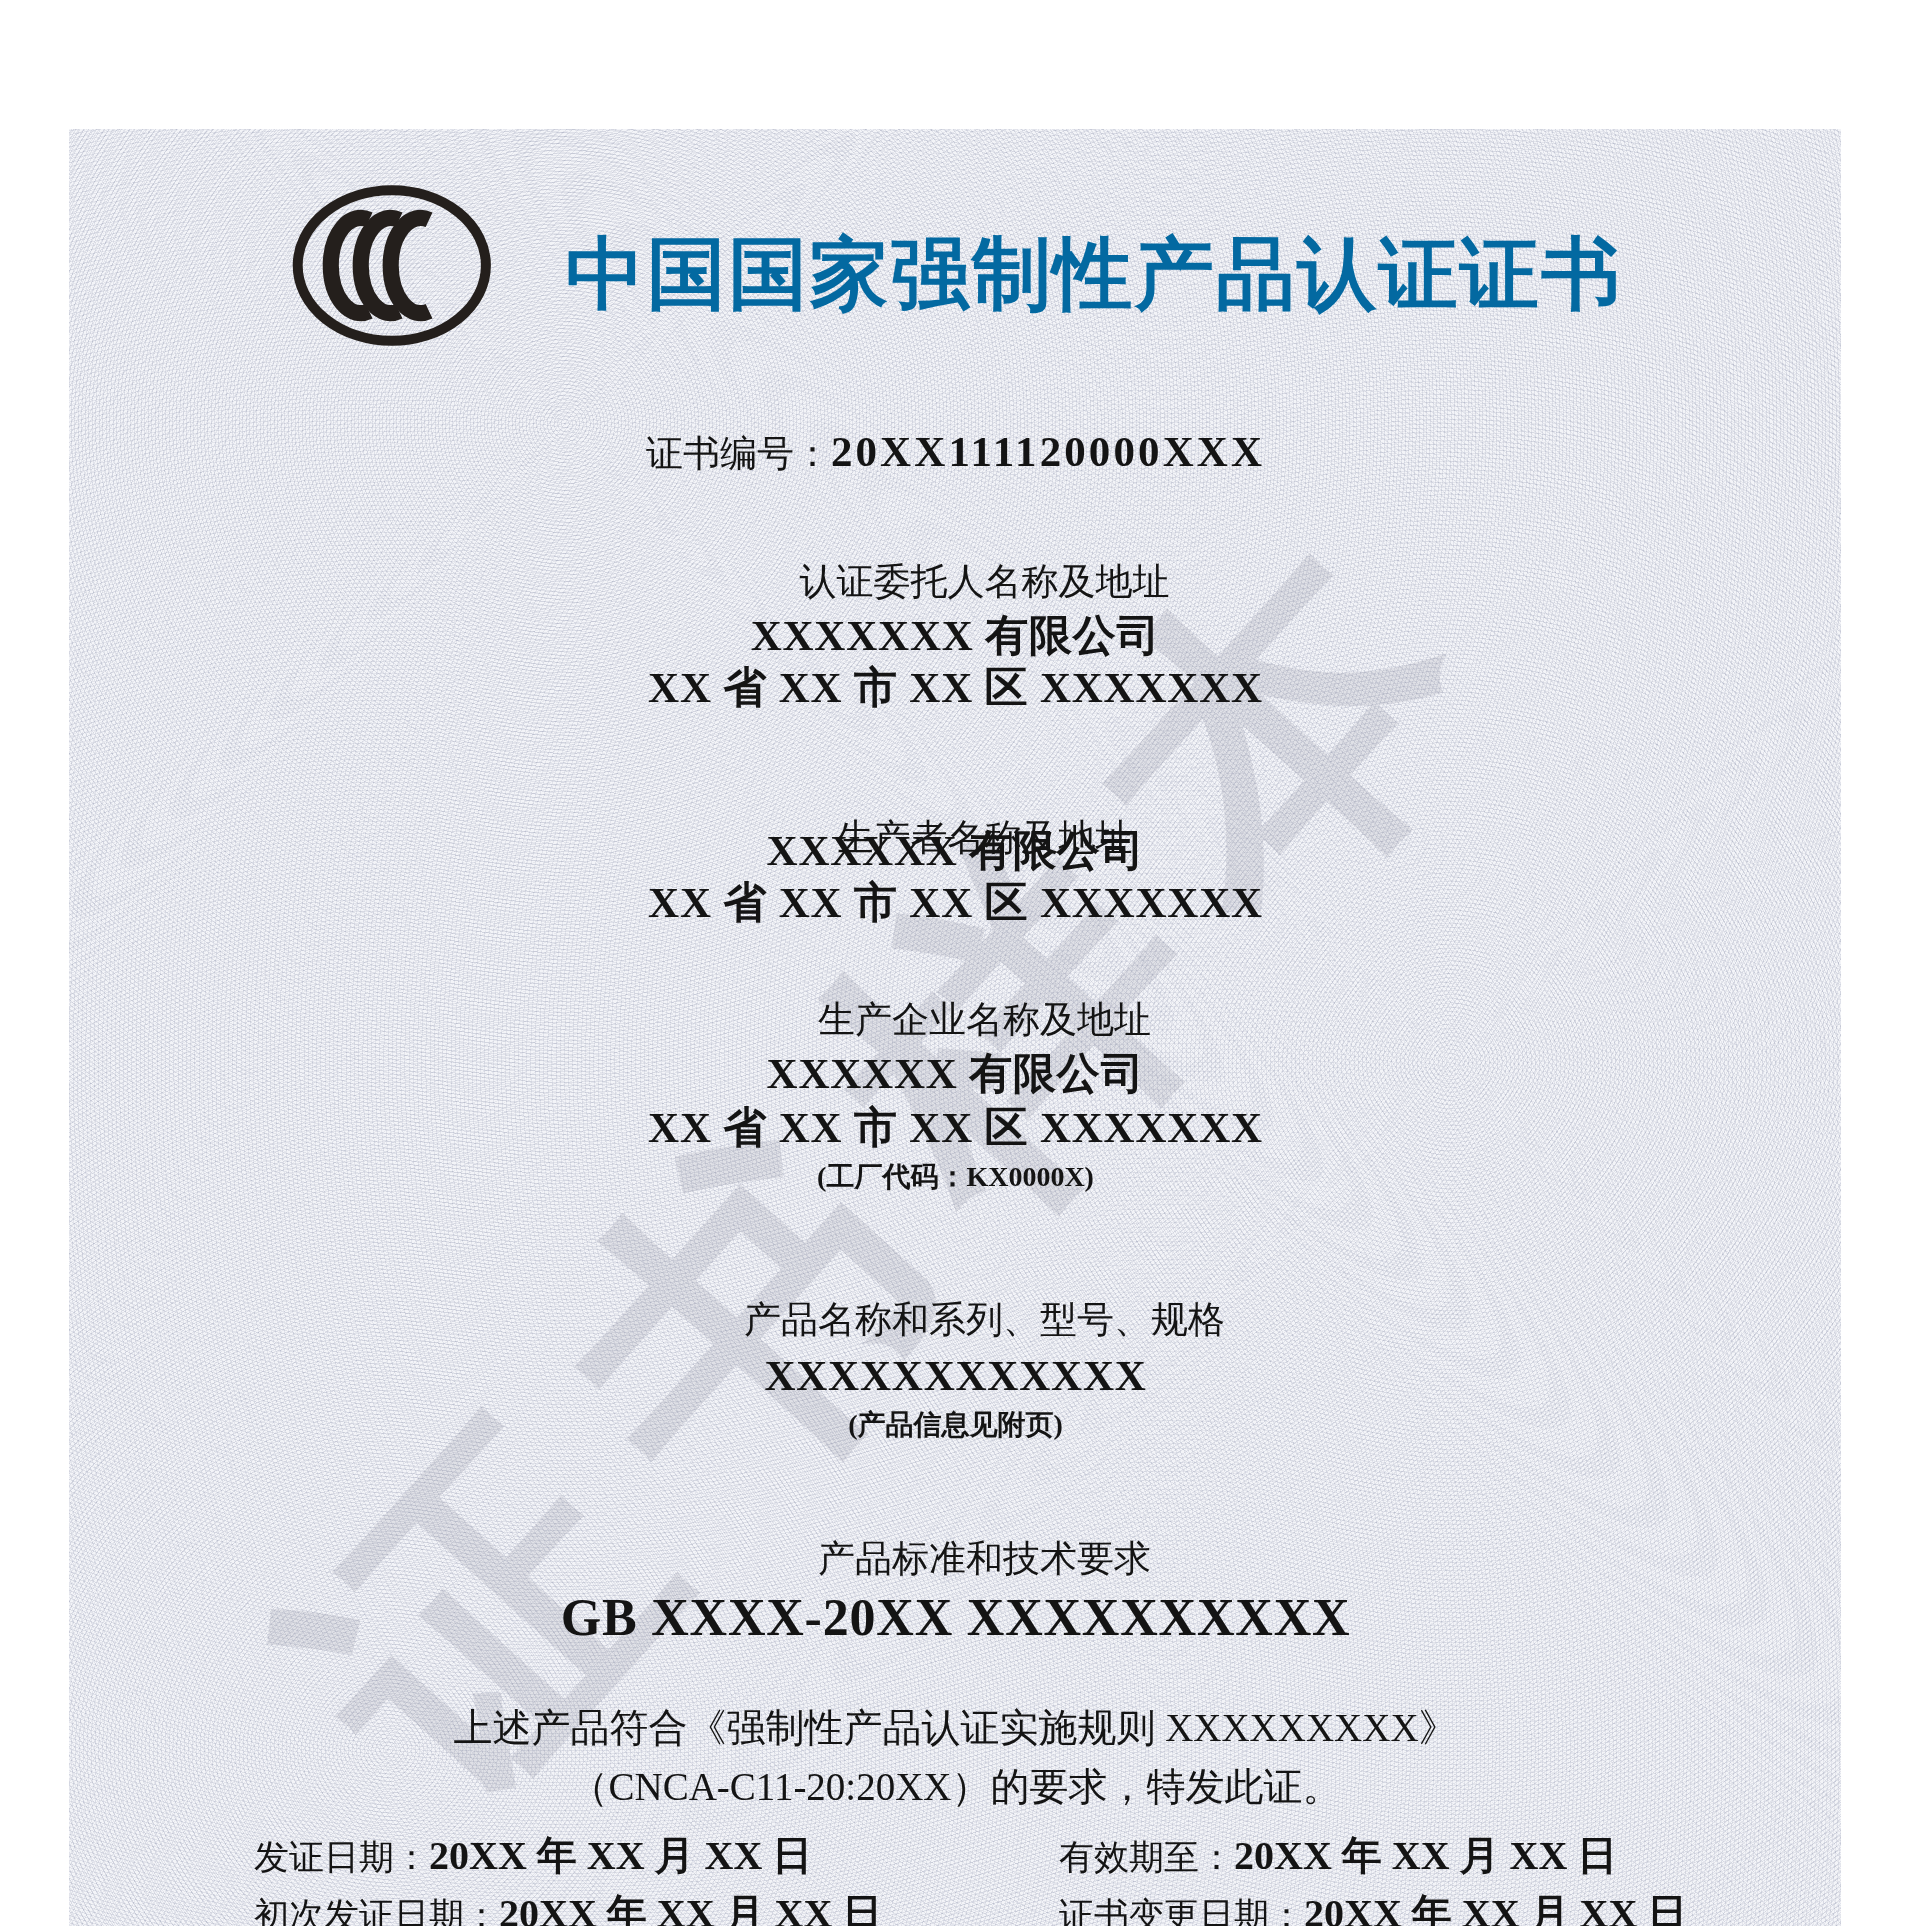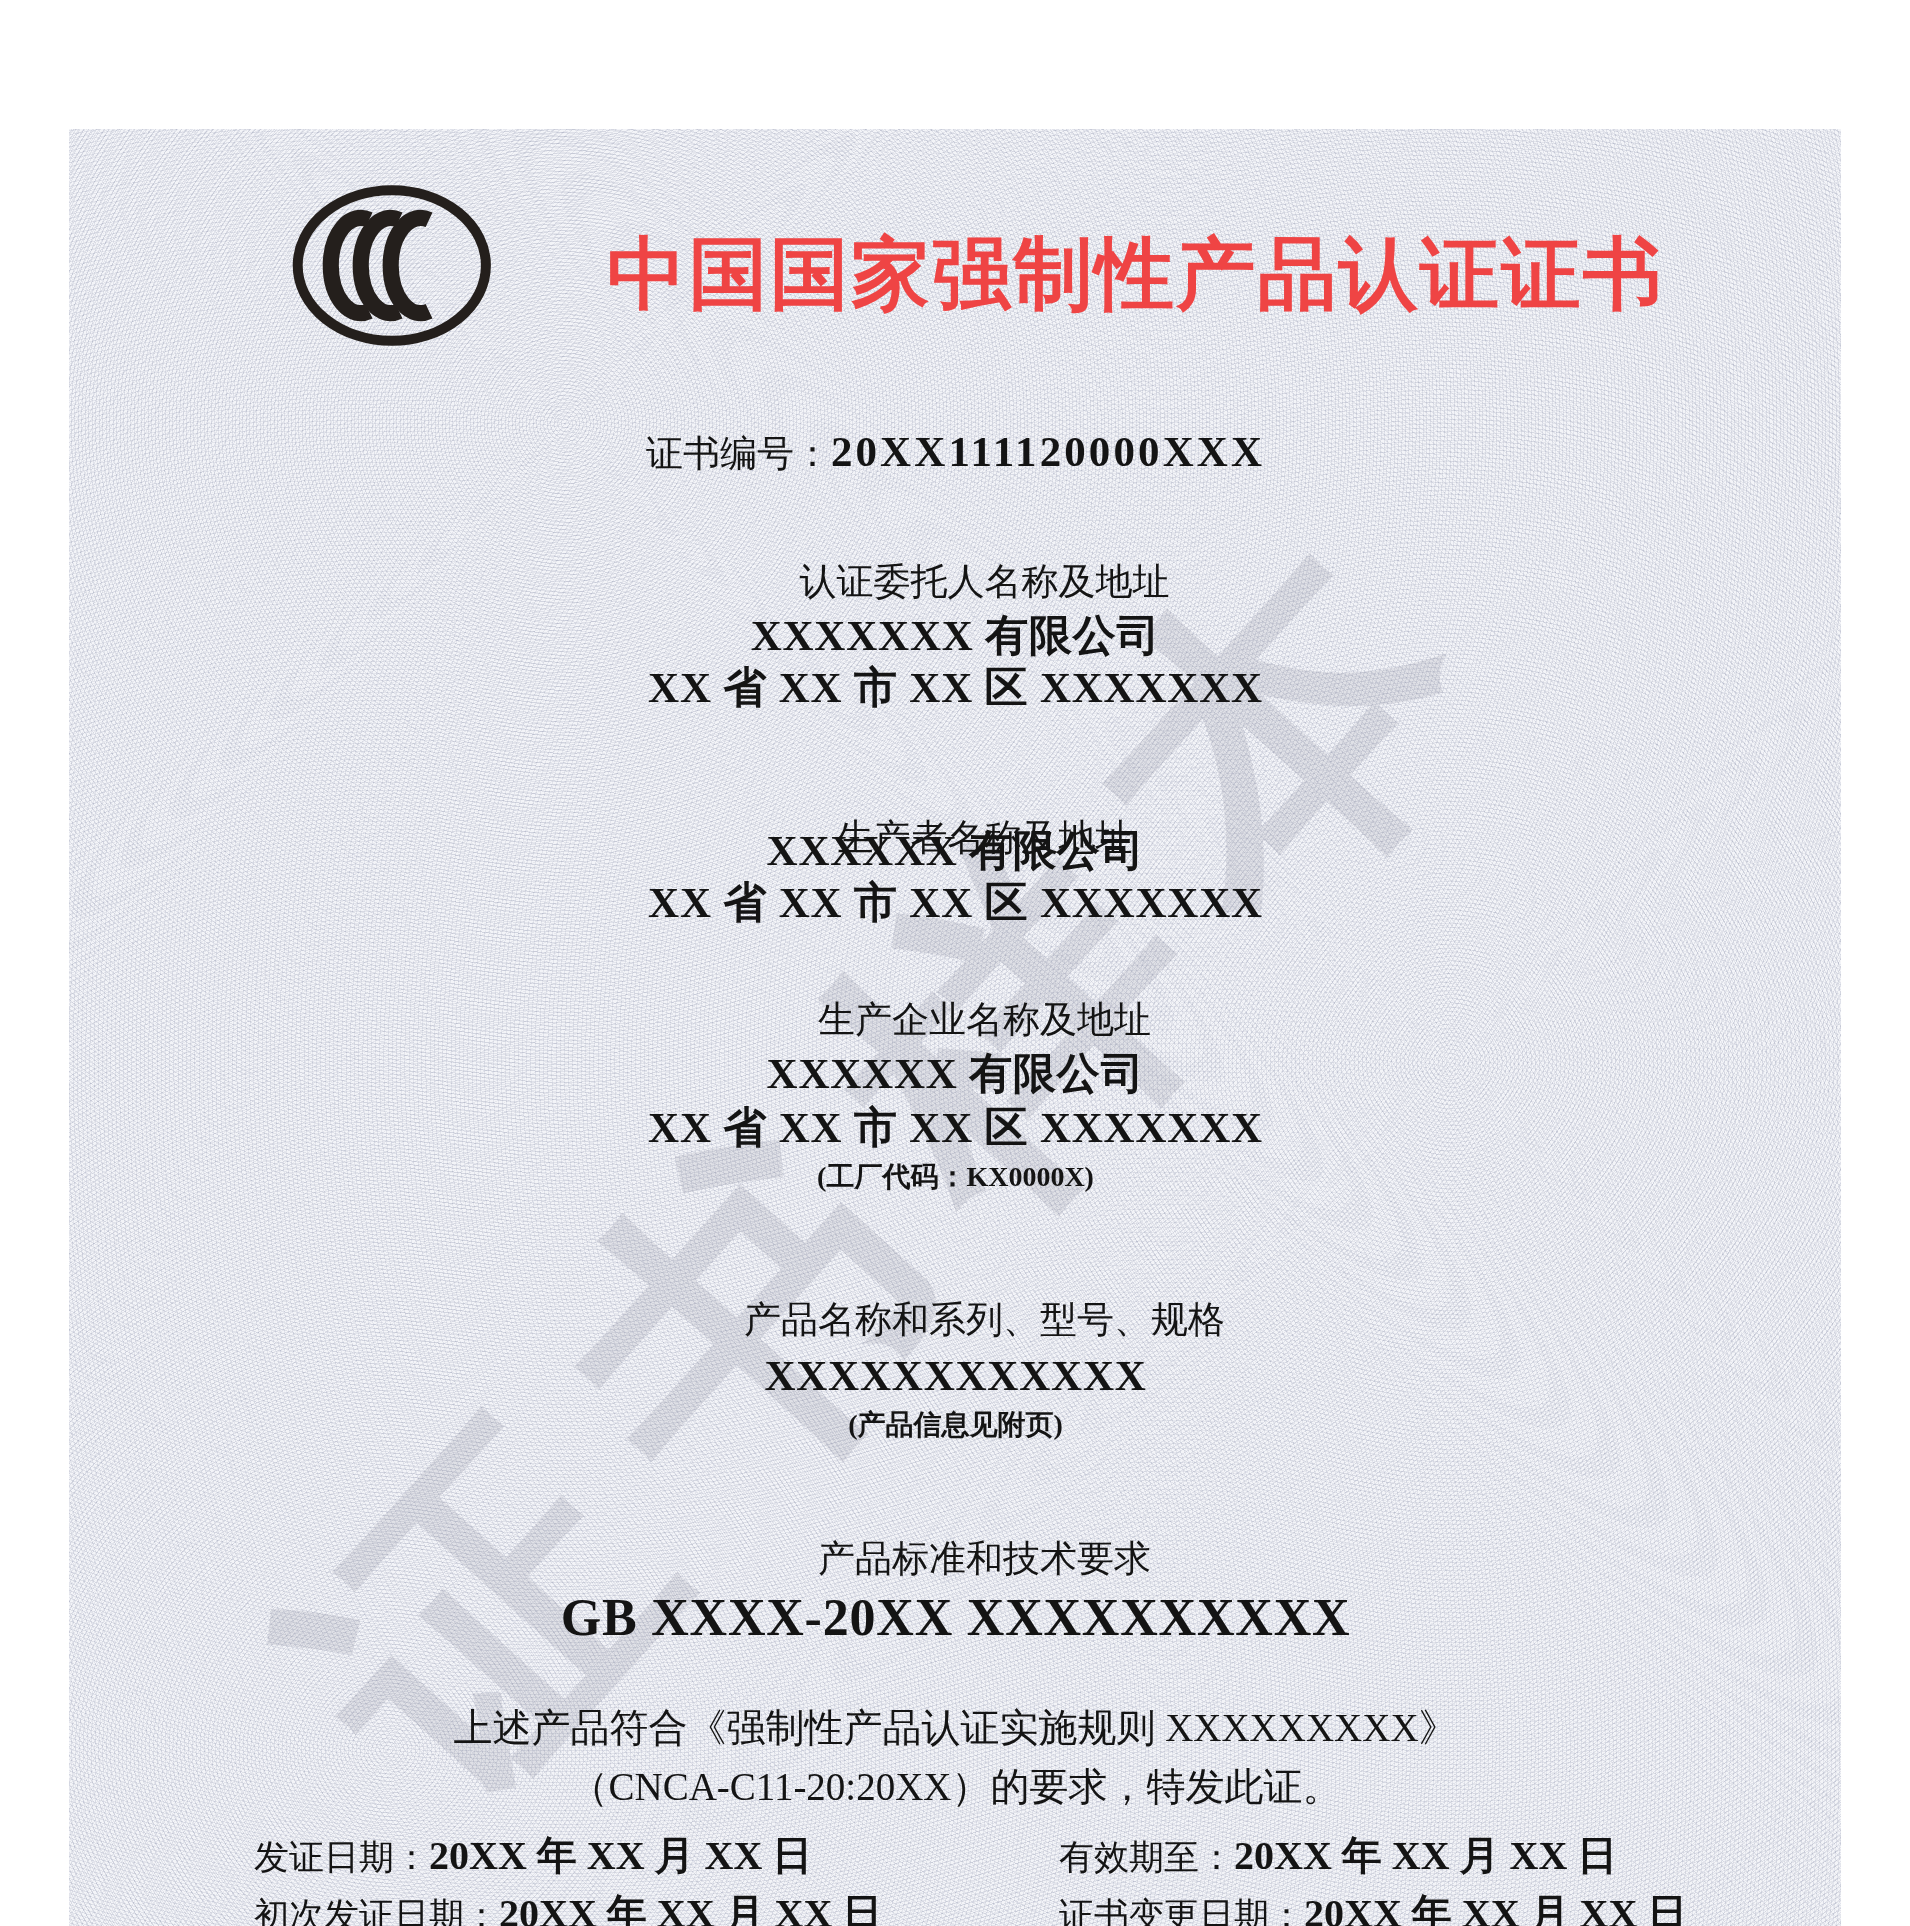--- a/index.html
+++ b/index.html
@@ -26,23 +26,23 @@
     position:absolute;left:836px;top:1027px;
     transform:translate(-50%,-50%) rotate(-48deg);
     font-size:339px;letter-spacing:58px;white-space:nowrap;
     color:rgba(122,125,140,0.17);
     font-weight:bold;
   }
   .abs{position:absolute;left:0;width:1911px;text-align:center;line-height:1.15;}
   
   .ccc-logo{position:absolute;left:287px;top:181px;width:210px;height:169px;}
   .title{
-    position:absolute;left:524px;top:222px;width:1140px;text-align:right;
+    position:absolute;left:524px;top:222px;width:1140px;text-align:center;
     font-family:"DejaVu Sans","Liberation Sans",sans-serif;
-    font-weight:bold;font-size:79px;letter-spacing:2.3px;color:#ef4444;
+    font-weight:bold;font-size:79px;letter-spacing:2.3px;color:#0369a1;
   }
   .cert-line{top:427px;font-size:37px;}
   .cert-line .num{font-weight:bold;font-size:43px;letter-spacing:3.1px;}
   .sec-header{font-size:37px;padding-left:29px;}
   .sec-value{font-weight:bold;font-size:43px;letter-spacing:0.8px;}
   .sec-value-sm{font-weight:bold;font-size:28px;}
   .stmt{font-size:39px;}
   .date-row{position:absolute;left:0;width:1911px;}
   .date-cell-l{position:absolute;left:254px;text-align:left;white-space:nowrap;}
   .date-cell-r{position:absolute;left:1059px;text-align:right;white-space:nowrap;}

